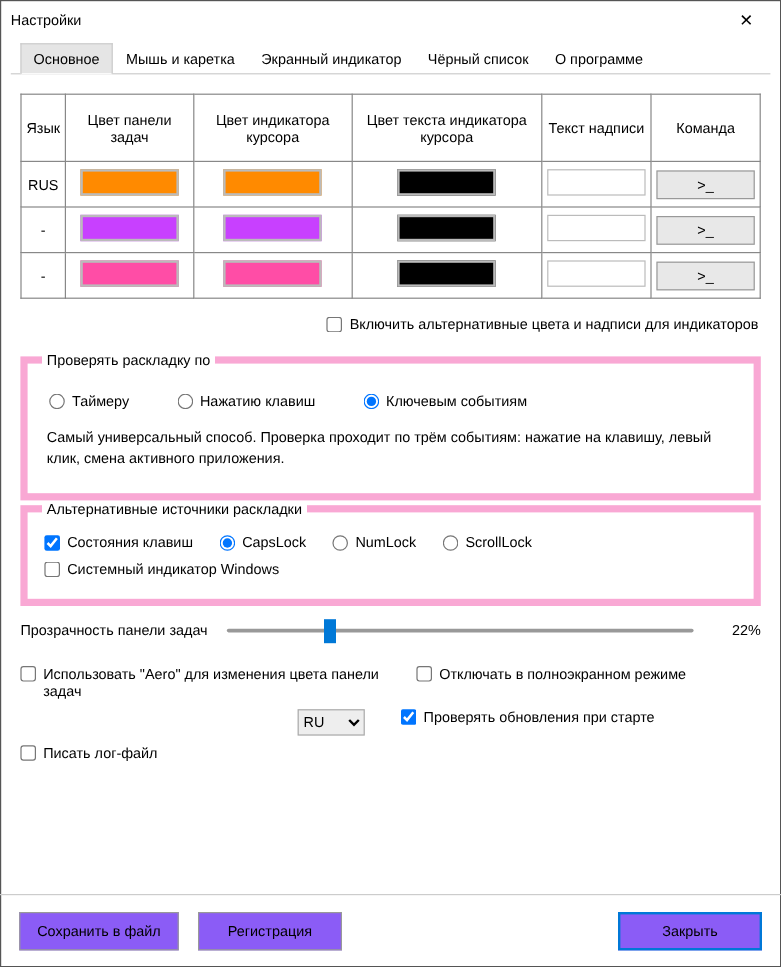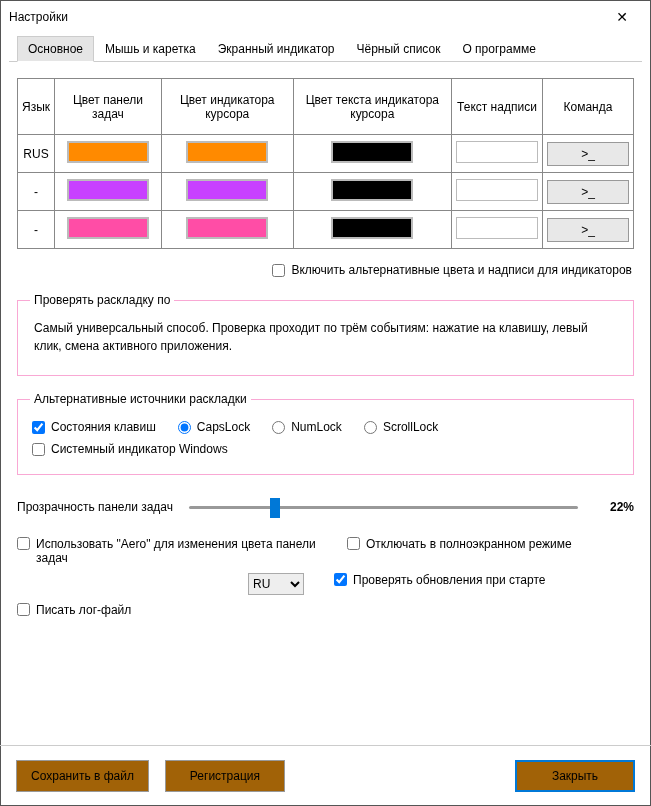--- a/index.html
+++ b/index.html
@@ -17,40 +17,40 @@
 table.grid td { height: 38px; }
 .swatch { display: inline-block; width: 82px; height: 22px; border: 2px solid #bbb; }
 .swatch.orange { background: #ff8a00; }
 .swatch.orange2 { background: #ff8a00; }
 .swatch.black { background: #000; }
 .swatch.purple { background: #c840ff; }
 .swatch.pink { background: #ff4da6; }
 .textfield { display: inline-block; width: 82px; height: 22px; border: 1px solid #bbb; background: #fff; }
 .cmdbtn { display: inline-block; width: 82px; height: 24px; border: 1px solid #999; background: #e8e8e8; line-height: 22px; cursor: pointer; }
 .row-check { display: flex; align-items: center; gap: 6px; justify-content: flex-end; margin-bottom: 16px; padding-right: 2px; }
-fieldset { border: 1px solid #f9a8d4; padding: 10px 12px 14px 12px; margin-bottom: 16px; }
+fieldset { border: 6px solid #f9a8d4; padding: 10px 12px 14px 12px; }
 legend { padding: 0 4px; }
 .radiorow { display: flex; gap: 40px; padding: 10px 6px 12px 6px; align-items: center; }
 .radiorow label, .checkrow label { display: flex; align-items: center; gap: 6px; }
 .desc { padding: 2px 4px 6px 4px; line-height: 1.5; }
 .checkrow { display: flex; gap: 22px; padding: 4px 2px; align-items: center; flex-wrap: wrap; }
-.sliderrow { display: flex; align-items: center; gap: 16px; margin: 20px 0 18px 0; }
+.sliderrow { display: flex; align-items: center; gap: 16px; margin: 8px 0 18px 0; }
 .sliderrow .lbl { flex: 0 0 auto; }
 .slider-outer { flex: 1; position: relative; height: 24px; display: flex; align-items: center; }
 .track { height: 3px; background: #999; width: 100%; border-radius: 2px; position: relative; }
 .thumb { position: absolute; top: -8px; width: 10px; height: 20px; background: #0078d7; left: 22%; margin-left: -5px; }
-.pct { width: 40px; text-align: right; font-weight: bold; }
+.pct { width: 40px; text-align: right; }
 .lower-opts { display: flex; flex-wrap: wrap; gap: 8px 30px; margin-bottom: 4px; }
 .lower-opts .opt { display: flex; align-items: flex-start; gap: 6px; }
 .lower-opts .col1 { width: 300px; }
 .lower-opts .col2 { width: 230px; }
 select.ru { width: 56px; height: 22px; border: 1px solid #aaa; background: #eee; margin-left: auto; }
 .footer { position: absolute; bottom: 0; left: 0; right: 0; border-top: 1px solid #ccc; padding: 14px 16px; display: flex; gap: 16px; }
 .footer .spacer { flex: 1; }
-.btn { min-width: 120px; height: 32px; border: 1px solid #999; background: #a16207; cursor: pointer; padding: 0 14px; }
+.btn { min-width: 120px; height: 32px; border: 1px solid #999; background: #8b5cf6; cursor: pointer; padding: 0 14px; }
 .btn.primary { border: 2px solid #0078d7; }
 input[type=checkbox], input[type=radio] { width: 13px; height: 13px; }
 </style>
 </head>
 <body>
 
 <div class="titlebar">
   <span class="title">Настройки</span>
   <span class="close">✕</span>
 </div>
@@ -104,20 +104,34 @@
       </tbody>
   </table>
 
   <div class="row-check">
     <input type="checkbox" style="">
     <span>Включить альтернативные цвета и надписи для индикаторов</span>
   </div>
 
   <fieldset>
     <legend>Проверять раскладку по</legend>
+    <div class="radiorow">
+      <label>
+          <input type="radio" name="cl" style="">
+          <span>Таймеру</span>
+        </label>
+      <label>
+          <input type="radio" name="cl" style="">
+          <span>Нажатию клавиш</span>
+        </label>
+      <label>
+          <input type="radio" name="cl" checked="" style="">
+          <span>Ключевым событиям</span>
+        </label>
+    </div>
     <div class="desc">Самый универсальный способ. Проверка проходит по трём событиям: нажатие на клавишу, левый клик, смена активного приложения.</div>
   </fieldset>
 
   <fieldset>
     <legend>Альтернативные источники раскладки</legend>
     <div class="checkrow">
       <label>
           <input type="checkbox" checked="" style="">
           <span>Состояния клавиш</span>
         </label>

